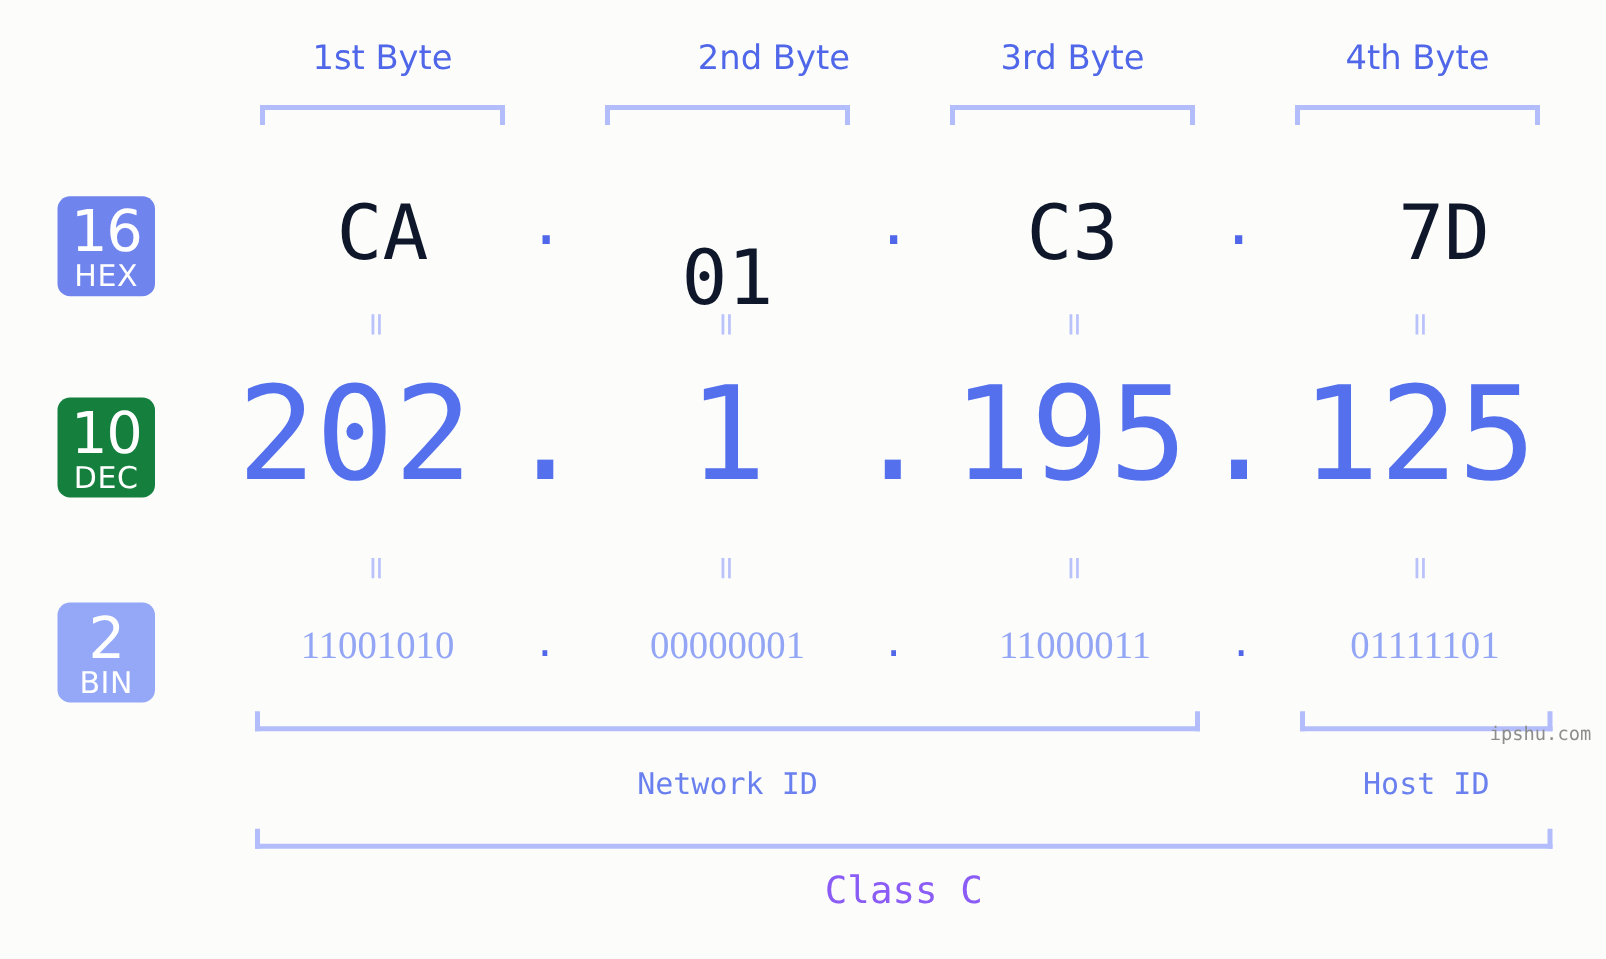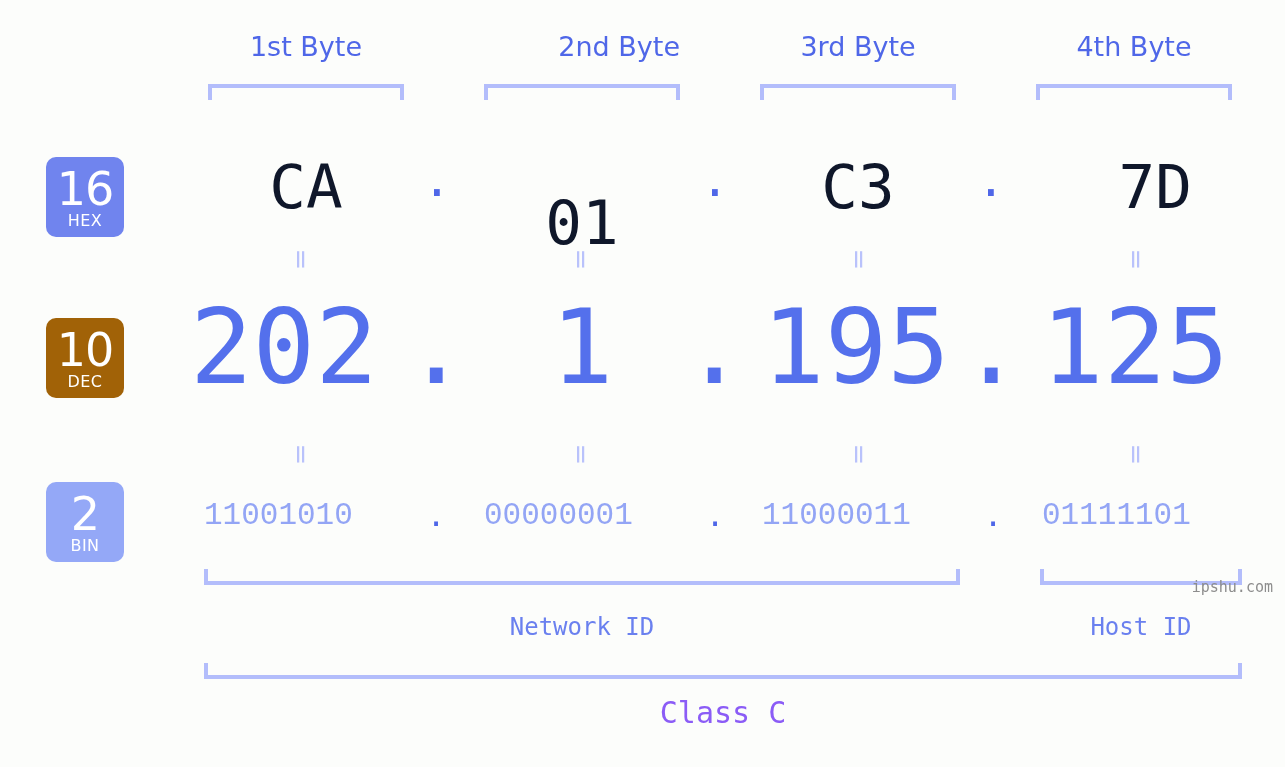--- a/index.html
+++ b/index.html
@@ -66,28 +66,28 @@
     color: #ffffff;
     line-height: 1;
   }
   .badge .num {
     font-size: 46px;
     font-family: "DejaVu Sans", sans-serif;
     font-weight: 400;
     letter-spacing: -1px;
   }
   .badge .base {
-    font-size: 16px;
+    font-size: 24px;
     font-family: "DejaVu Sans", sans-serif;
     font-weight: 400;
     margin-top: 1px;
     letter-spacing: 0.5px;
   }
   #badge-hex { top: 157px; background: #7084ee; }
-  #badge-dec { top: 318px; background: #a16207; }
+  #badge-dec { top: 318px; background: #15803d; }
   #badge-bin { top: 482px; background: #94a8f7; }
 
   
   .val-hex {
     position: absolute;
     top: 156px;
     font-family: "DejaVu Sans Mono", monospace;
     font-size: 61px;
     color: #0f172a;
     text-align: center;
@@ -122,23 +122,24 @@
     font-size: 104px;
     color: #5470ec;
     line-height: 1;
     text-align: center;
     width: 56px;
   }
 
   .val-bin {
     position: absolute;
     top: 500px;
-    font-family: Liberation Mono, monospace;
+    font-family: Liberation Serif, serif;
     font-size: 31px;
     color: #93a5f5;
+    text-align: center;
     white-space: nowrap;
     line-height: 1;
   }
   .dot-bin {
     position: absolute;
     top: 500px;
     font-family: "DejaVu Sans Mono", monospace;
     font-size: 31px;
     color: #4f67e8;
     text-align: center;

